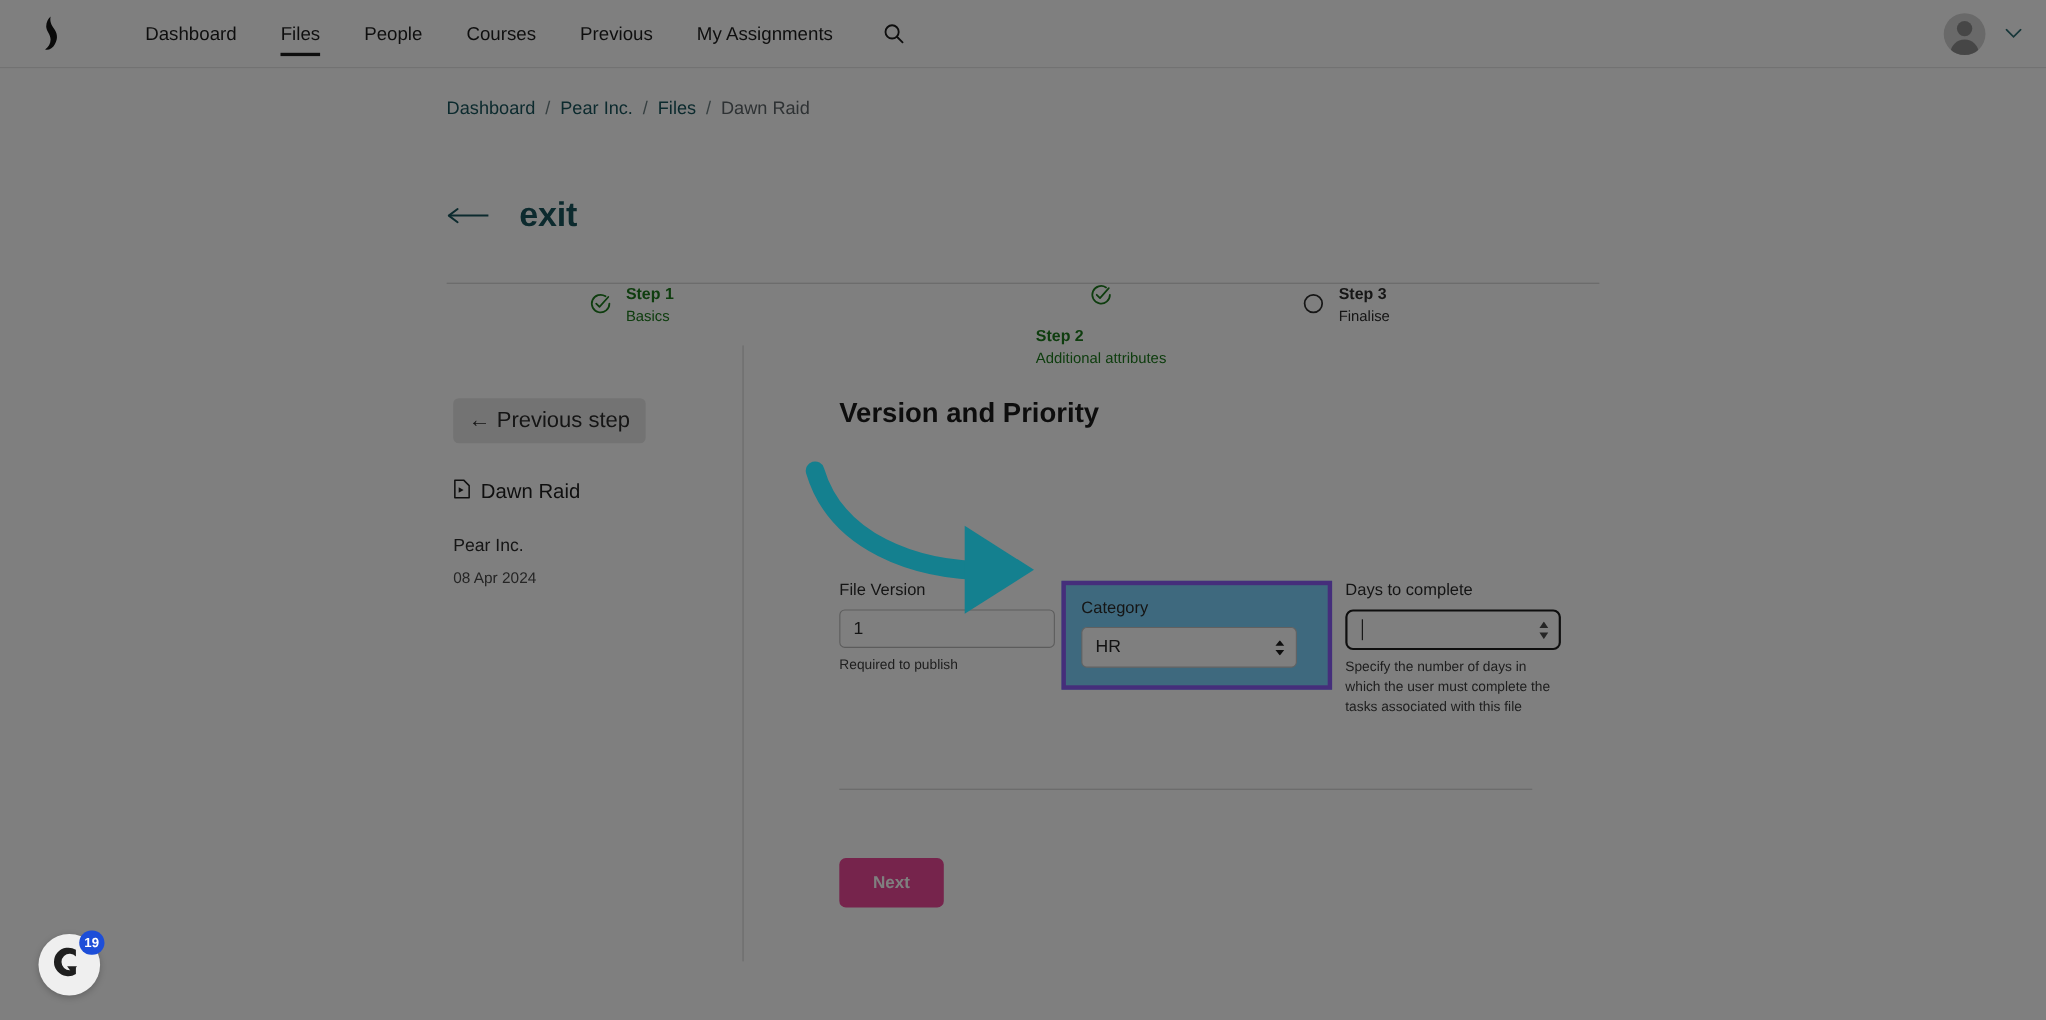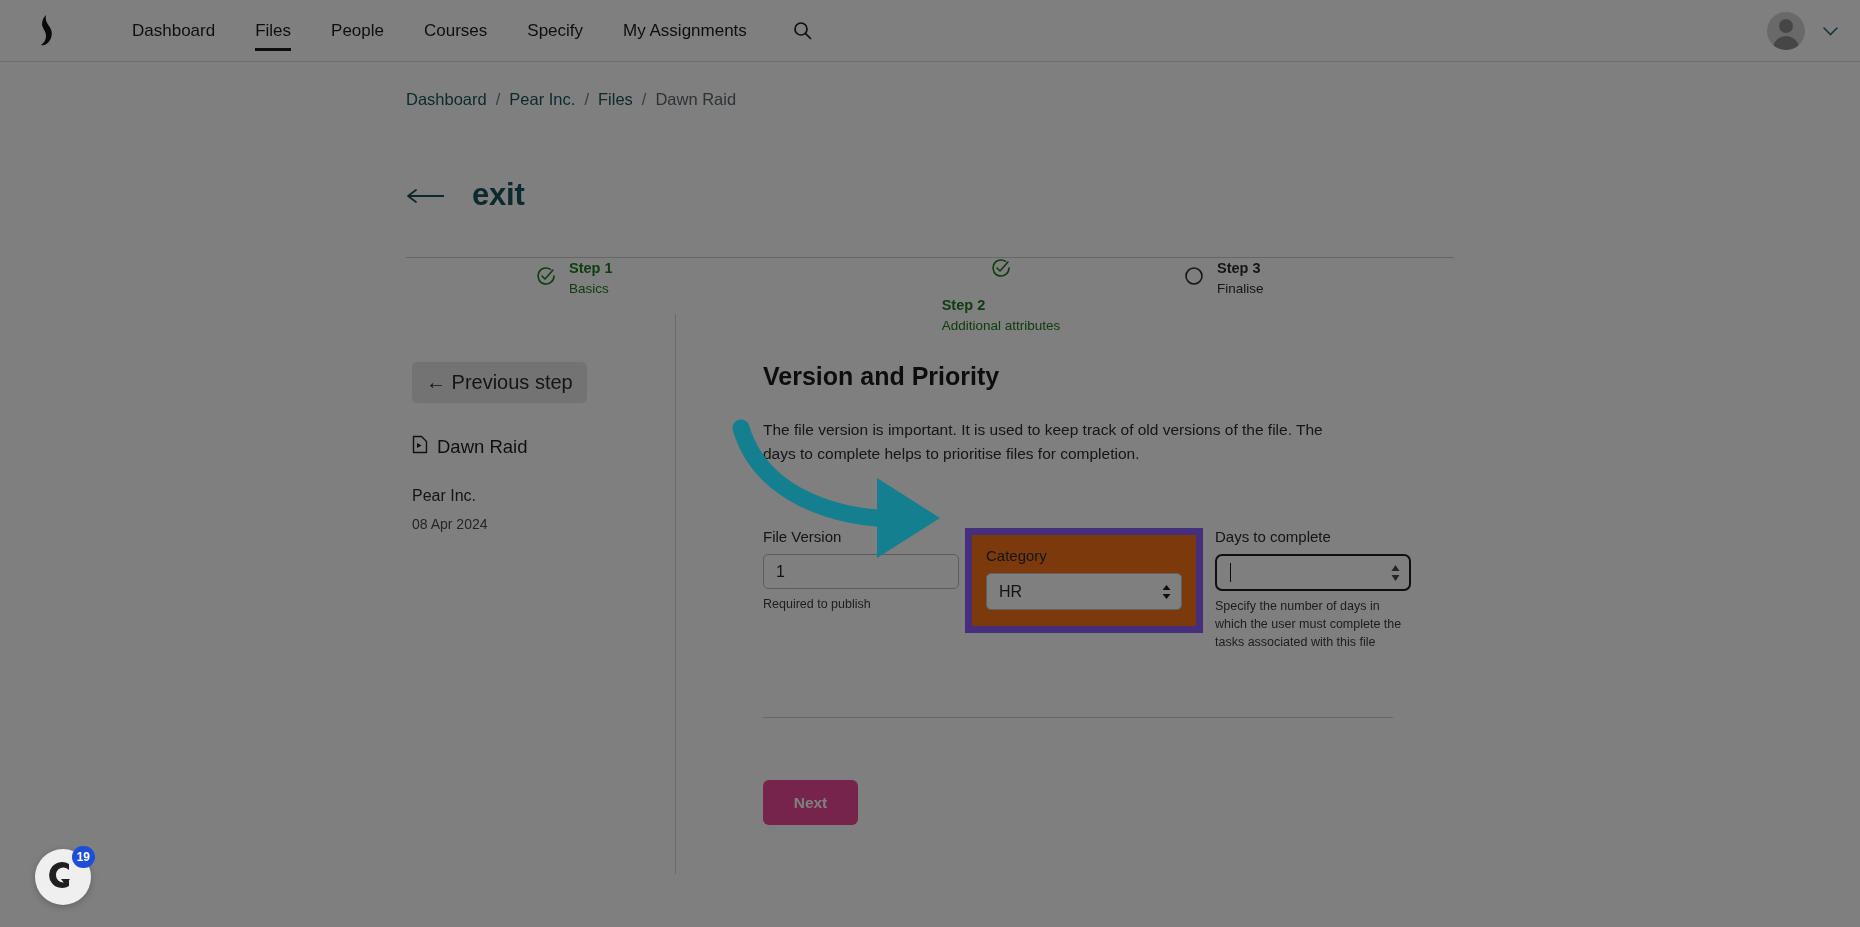--- a/index.html
+++ b/index.html
@@ -333,23 +333,23 @@
     font-size: 16px;
     color: #2b2b2b;
     padding: 0 12px;
     font-family: inherit;
     outline: none;
   }
 
   
   .category-highlight {
     margin-left: 6px;
-    border: 7px solid #8b5cf6;
-    background: #f97316;
-    padding: 12px 14px 16px 14px;
+    border: 4px solid #8b5cf6;
+    background: #7dd3fc;
+    padding: 12px 28px 16px 14px;
     width: 196px;
     box-sizing: content-box;
   }
   .select-wrap {
     position: relative;
     width: 196px;
   }
   .select-input {
     width: 196px;
     height: 37px;
@@ -495,21 +495,21 @@
       <div class="nav-item active">
         <span>Files</span>
       </div>
       <div class="nav-item">
         <span>People</span>
       </div>
       <div class="nav-item">
         <span>Courses</span>
       </div>
       <div class="nav-item">
-        <span>Specify</span>
+        <span>Previous</span>
       </div>
       <div class="nav-item">
         <span>My Assignments</span>
       </div>
       <div class="nav-search">
         <svg width="19" height="19" viewBox="0 0 19 19">
           <circle cx="8" cy="8" r="6" fill="none" stroke="#1c1c1c" stroke-width="1.7"></circle>
           <line x1="12.4" y1="12.4" x2="17.5" y2="17.5" stroke="#1c1c1c" stroke-width="1.7" stroke-linecap="round"></line>
         </svg>
       </div>
@@ -607,21 +607,20 @@
         </span>
         <span class="file-name">Dawn Raid</span>
       </div>
 
       <div class="org-name">Pear Inc.</div>
       <div class="org-date">08 Apr 2024</div>
     </div>
 
     <div class="rightcol">
       <h1 class="form-title">Version and Priority</h1>
-      <p class="form-desc">The file version is important. It is used to keep track of old versions of the file. The days to complete helps to prioritise files for completion.</p>
 
       <div class="fields">
 
         <div class="field version-field">
           <label class="field-label">File Version</label>
           <input class="text-input" type="text" value="1" style="">
           <div class="field-help">Required to publish</div>
         </div>
 
         <div class="category-highlight">

